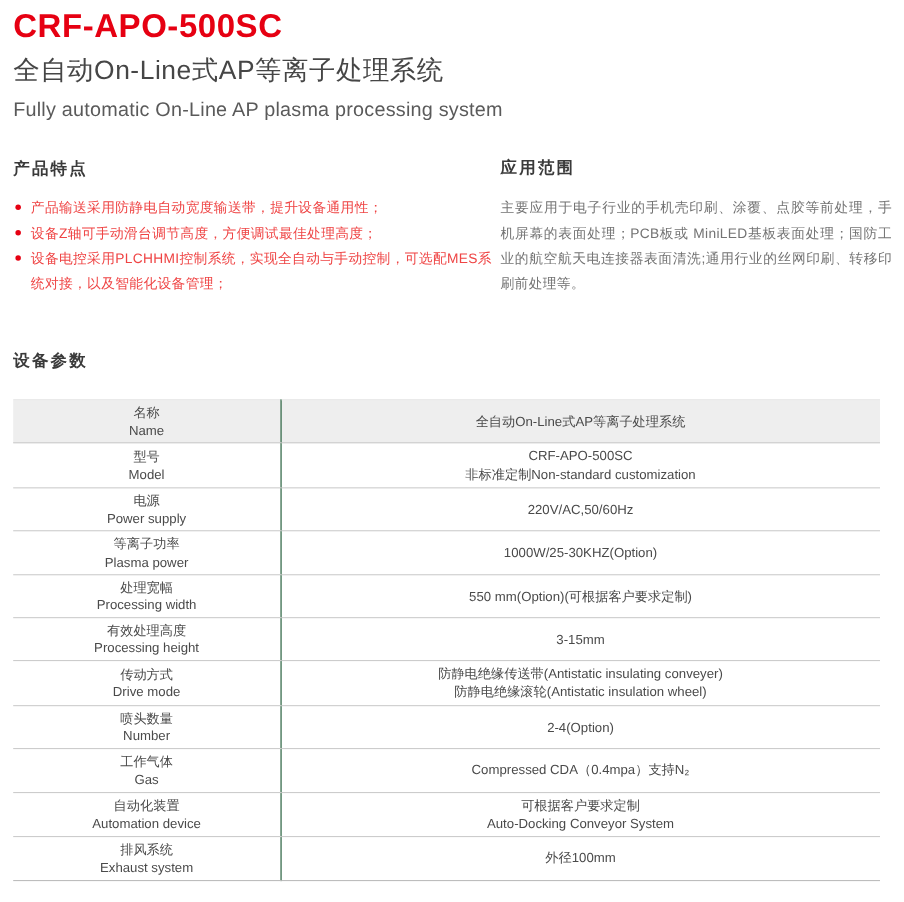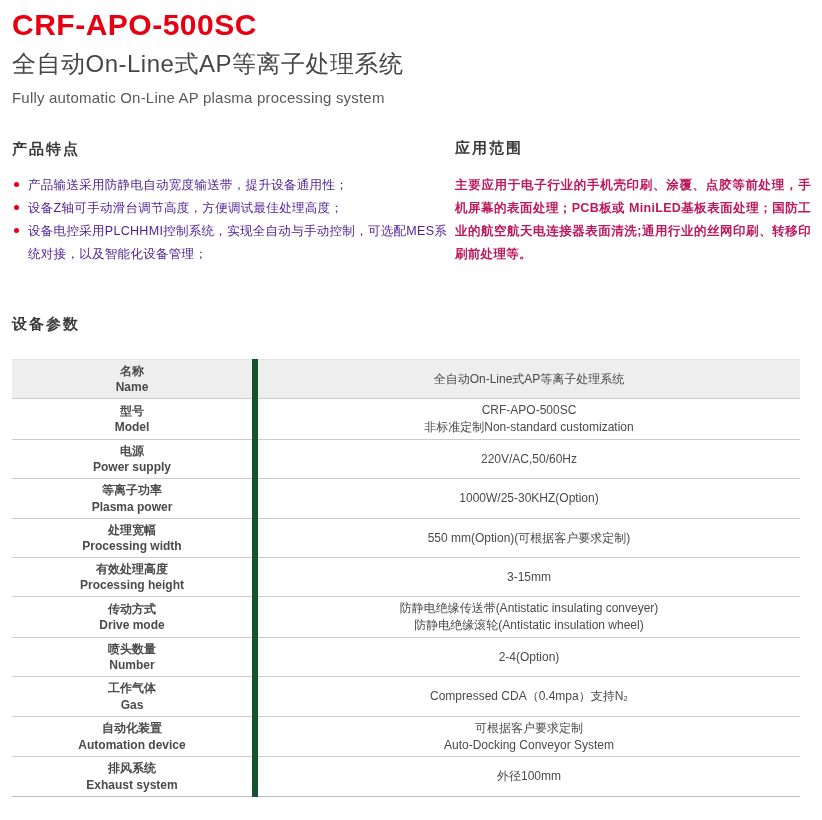--- a/index.html
+++ b/index.html
@@ -15,65 +15,65 @@
   
   .model-title {
     font-size: 30px; font-weight: bold; color: #e60012;
     letter-spacing: 0.5px; line-height: 1.15;
   }
   .title-cn {
     font-size: 24px; font-weight: 400; color: #464646;
     margin-top: 5px; letter-spacing: 0.5px;
   }
   .title-en {
-    font-size: 15px; color: #5a5a5a; margin-top: 9px; letter-spacing: 0.2px;
+    font-size: 18px; color: #5a5a5a; margin-top: 9px; letter-spacing: 0.2px;
   }
 
   
   .columns { display: flex; margin-top: 33px; align-items: flex-end; }
   .col-left { width: 443px; flex: 0 0 443px; }
   .col-right { flex: 1; }
   .section-heading {
     font-size: 15px; font-weight: bold; color: #3a3a3a; letter-spacing: 2px;
   }
   .feature-list { list-style: none; margin-top: 15px; }
   .feature-list li {
     position: relative; padding-left: 16px;
-    font-size: 12.5px; line-height: 1.85; color: #4c1d95;
+    font-size: 12.5px; line-height: 1.85; color: #ef4444;
     letter-spacing: 0.3px;
   }
   .feature-list li .dot {
     position: absolute; left: 2px; top: 8px;
     width: 5px; height: 5px; border-radius: 50%;
     background: #e60012;
   }
   .app-text {
     margin-top: 16px; width: 356px;
-    font-size: 12.5px; line-height: 1.85; color: #be185d;
-    letter-spacing: 0.3px; text-align: justify; font-weight: bold;
+    font-size: 12.5px; line-height: 1.85; color: #737373;
+    letter-spacing: 0.3px; text-align: justify;
   }
 
   
   .params-heading { margin-top: 49px; }
   table.params {
     width: 788px; margin-top: 25px;
     border-collapse: collapse; table-layout: fixed;
     border-top: 1px solid #e2e2e2;
     border-bottom: 1px solid #bdbdbd;
   }
   table.params tr { height: 33px; }
   table.params tr.two-line { height: 37px; }
   table.params td {
     border-bottom: 1px solid #cccccc;
     vertical-align: middle; text-align: center;
     padding: 3px 6px;
   }
   table.params tr:last-child td { border-bottom: 1px solid #bdbdbd; }
   table.params td.label-cell {
-    width: 243px; border-right: 6px solid #14532d; font-weight: bold;
+    width: 243px; border-right: 1px solid #14532d;
   }
   table.params tr.highlight td { background: #eeeeee; }
   .label-cn, .label-en { font-size: 12px; color: #4a4a4a; line-height: 1.35; }
   .value-line { font-size: 12px; color: #4a4a4a; line-height: 1.4; }
 </style>
 </head>
 <body>
 
 <div class="page">
 

